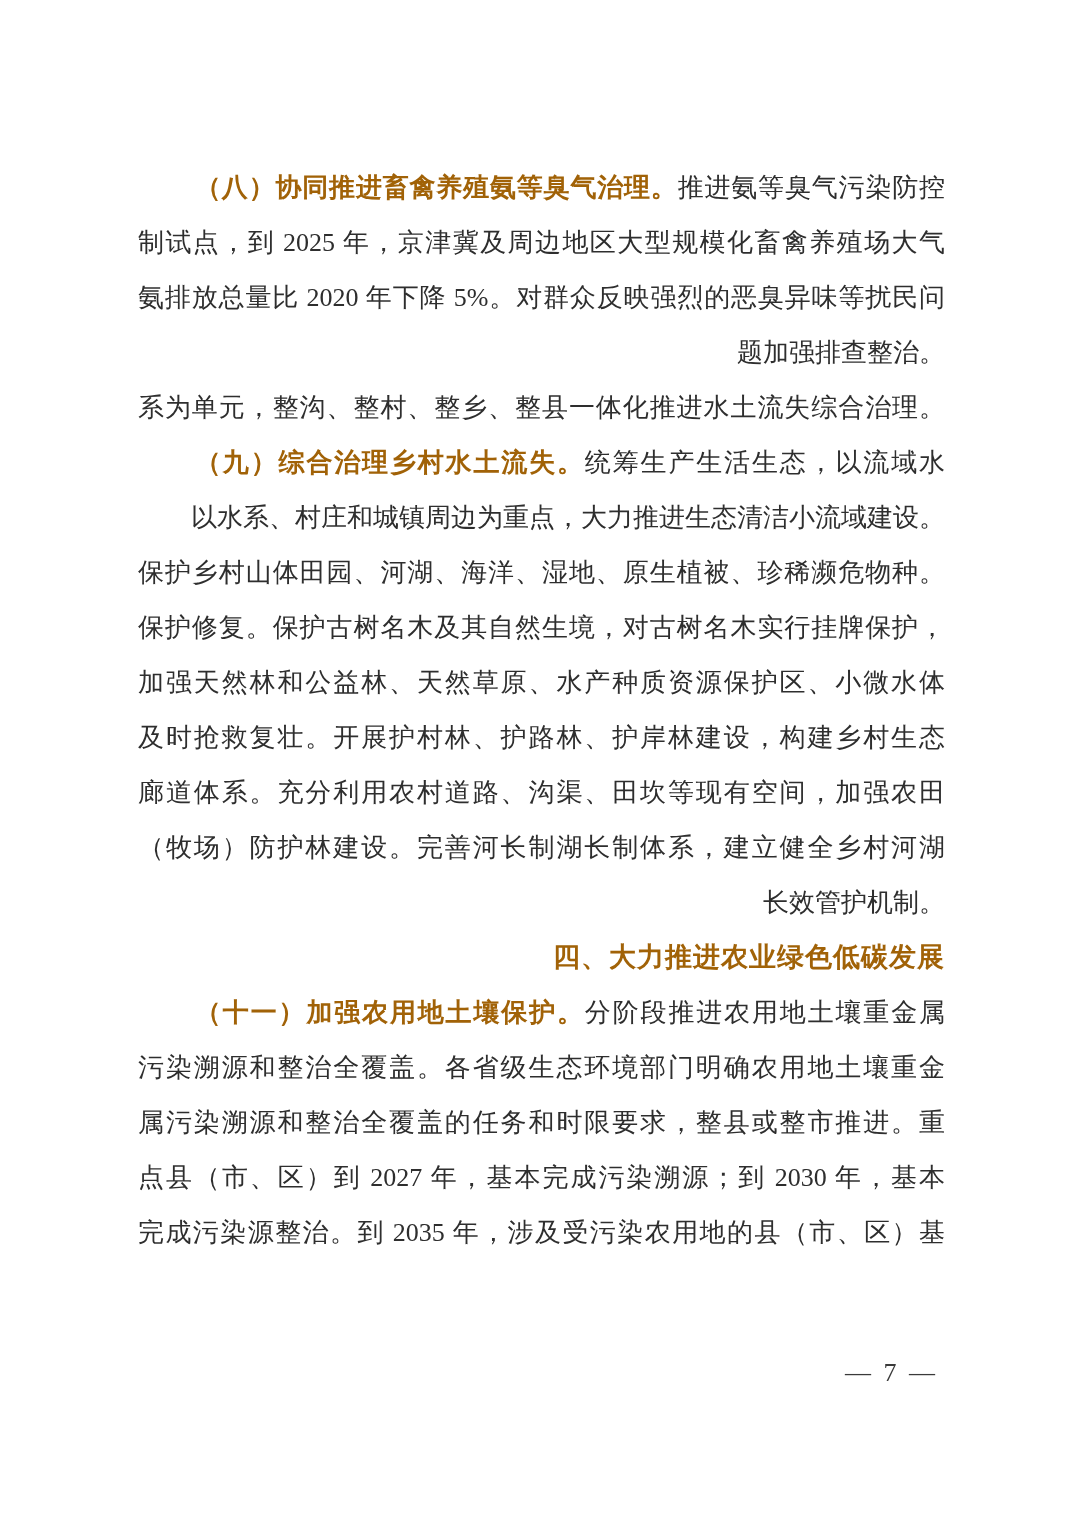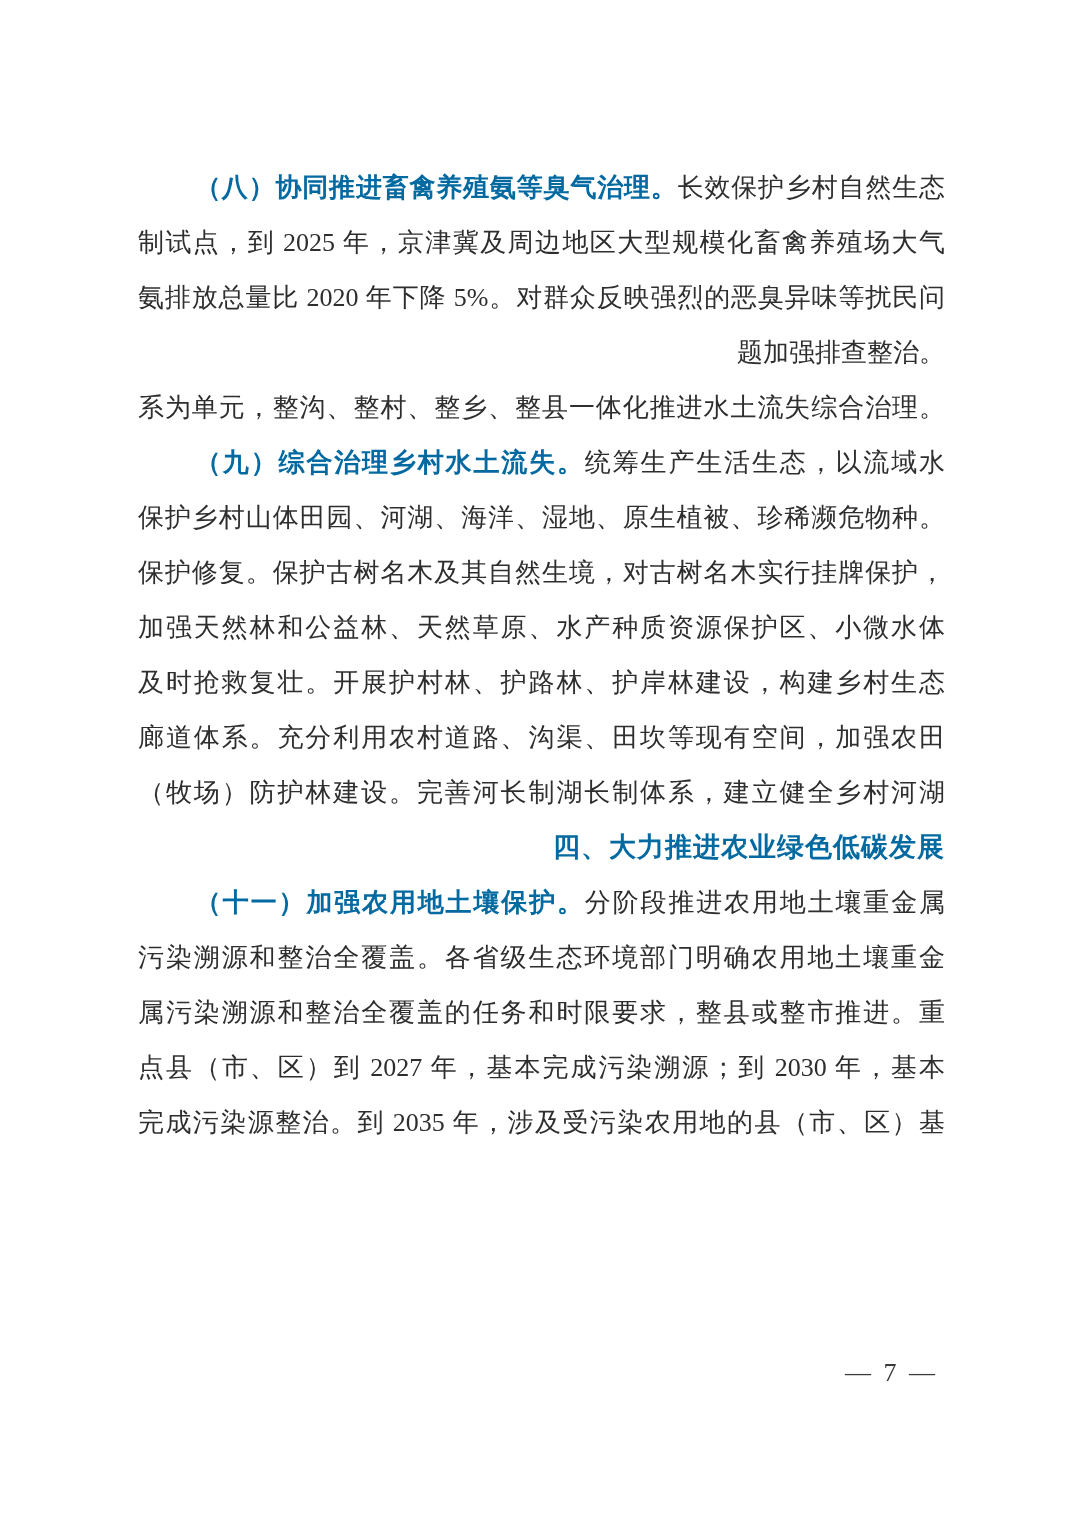--- a/index.html
+++ b/index.html
@@ -34,21 +34,21 @@
   .line.justify {
     text-align: justify;
     text-align-last: justify;
     text-justify: inter-character;
   }
   .line.indent {
     text-indent: 57px;
   }
   .seg.bold {
     font-weight: bold;
-    color: #0369a1;
+    color: #a16207;
   }
   .line.heading {
     font-family: "Liberation Sans", "DejaVu Sans", sans-serif;
     font-weight: bold;
     font-size: 27px;
     color: #191919;
     letter-spacing: 1px;
   }
   .footer {
     position: absolute;
@@ -58,32 +58,34 @@
     line-height: 30px;
     color: #3a3a3a;
     letter-spacing: 3px;
   }
 </style>
 </head>
 <body>
 
 <div class="page">
   <div class="content">
-      <div class="line justify indent"><span class="seg bold">（八）协同推进畜禽养殖氨等臭气治理。</span><span class="seg">长效保护乡村自然生态</span></div>
+      <div class="line justify indent"><span class="seg bold">（八）协同推进畜禽养殖氨等臭气治理。</span><span class="seg">推进氨等臭气污染防控</span></div>
       <div class="line justify"><span class="seg">制试点，到 2025 年，京津冀及周边地区大型规模化畜禽养殖场大气</span></div>
       <div class="line justify"><span class="seg">氨排放总量比 2020 年下降 5%。对群众反映强烈的恶臭异味等扰民问</span></div>
       <div class="line"><span class="seg">题加强排查整治。</span></div>
       <div class="line justify"><span class="seg">系为单元，整沟、整村、整乡、整县一体化推进水土流失综合治理。</span></div>
       <div class="line justify indent"><span class="seg bold">（九）综合治理乡村水土流失。</span><span class="seg">统筹生产生活生态，以流域水</span></div>
+      <div class="line"><span class="seg">以水系、村庄和城镇周边为重点，大力推进生态清洁小流域建设。</span></div>
       <div class="line justify"><span class="seg">保护乡村山体田园、河湖、海洋、湿地、原生植被、珍稀濒危物种。</span></div>
       <div class="line justify"><span class="seg">保护修复。保护古树名木及其自然生境，对古树名木实行挂牌保护，</span></div>
       <div class="line justify"><span class="seg">加强天然林和公益林、天然草原、水产种质资源保护区、小微水体</span></div>
       <div class="line justify"><span class="seg">及时抢救复壮。开展护村林、护路林、护岸林建设，构建乡村生态</span></div>
       <div class="line justify"><span class="seg">廊道体系。充分利用农村道路、沟渠、田坎等现有空间，加强农田</span></div>
       <div class="line justify"><span class="seg">（牧场）防护林建设。完善河长制湖长制体系，建立健全乡村河湖</span></div>
+      <div class="line"><span class="seg">长效管护机制。</span></div>
       <div class="line indent heading"><span class="seg bold">四、大力推进农业绿色低碳发展</span></div>
       <div class="line justify indent"><span class="seg bold">（十一）加强农用地土壤保护。</span><span class="seg">分阶段推进农用地土壤重金属</span></div>
       <div class="line justify"><span class="seg">污染溯源和整治全覆盖。各省级生态环境部门明确农用地土壤重金</span></div>
       <div class="line justify"><span class="seg">属污染溯源和整治全覆盖的任务和时限要求，整县或整市推进。重</span></div>
       <div class="line justify"><span class="seg">点县（市、区）到 2027 年，基本完成污染溯源；到 2030 年，基本</span></div>
       <div class="line justify"><span class="seg">完成污染源整治。到 2035 年，涉及受污染农用地的县（市、区）基</span></div>
     </div>
   <div class="footer">— 7 —</div>
 </div>
 

